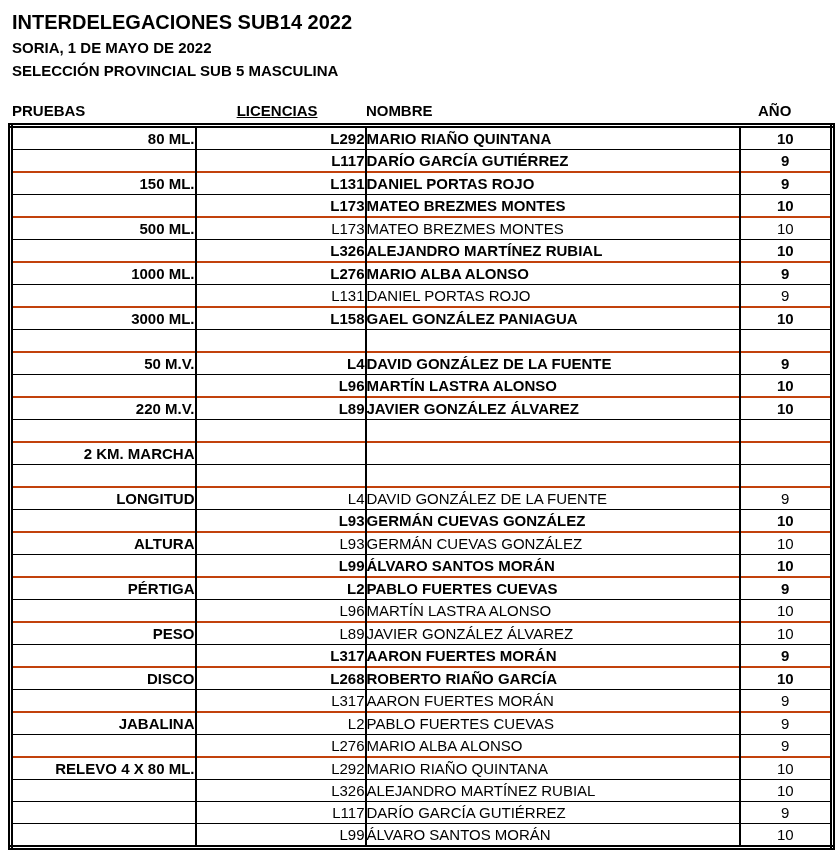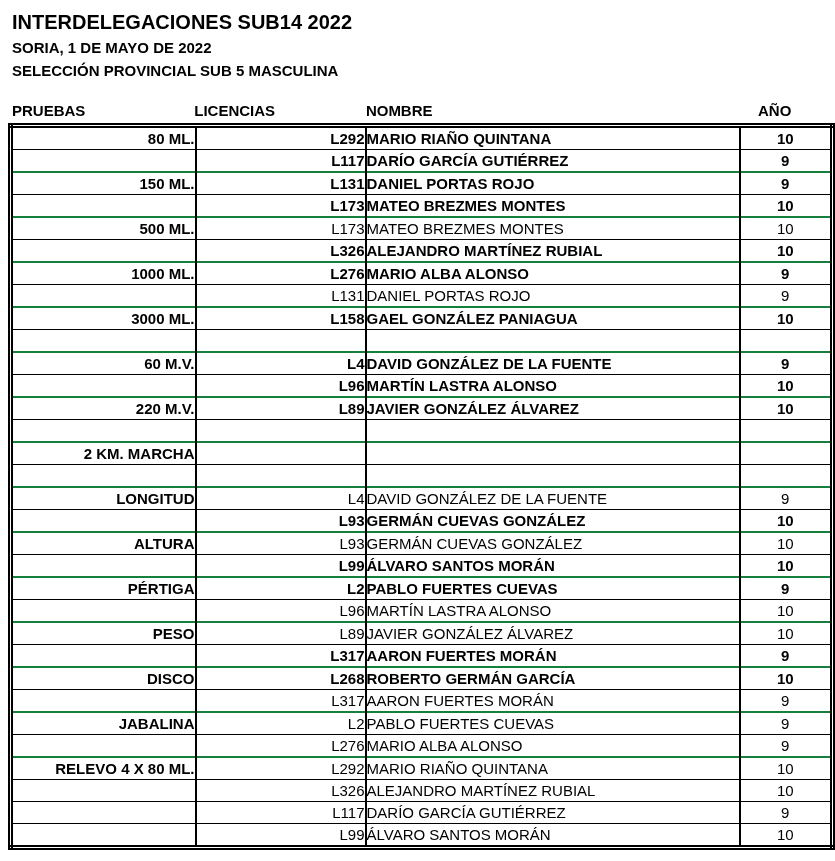--- a/index.html
+++ b/index.html
@@ -27,21 +27,21 @@
     line-height: 23px;
   }
   .col-heads {
     display: flex;
     margin: 19px 16px 2px 8px;
     font-weight: bold;
     font-size: 15px;
     line-height: 20px;
   }
   .ch-pruebas  { width: 187px; padding-left: 4px; }
-  .ch-licencias{ width: 170px; text-align: left; }
+  .ch-licencias{ width: 170px; text-align: center; text-decoration: underline; }
   .ch-nombre   { width: 374px; padding-left: 6px; }
   .ch-ano      { width: 91px;  text-align: center; }
 
   table.results {
     border-collapse: collapse;
     table-layout: fixed;
     margin-left: 8px;
     border: 5px double #000;
   }
   table.results td {
@@ -50,21 +50,21 @@
     line-height: 21px;
     padding: 0;
     border-top: 1px solid #000;
     border-left: 2px solid #000;
     white-space: nowrap;
     overflow: hidden;
     vertical-align: middle;
   }
   table.results td:first-child { border-left: none; text-align: right; }
   table.results tr:first-child td { border-top: none; }
-  table.results tr.group td { border-top: 2px solid #15803d; }
+  table.results tr.group td { border-top: 2px solid #c2410c; }
   table.results tr:first-child.group td { border-top: none; }
 
   td.c-prueba { font-weight: bold; padding-left: 3px; }
   td.c-lic    { text-align: right; }
   td.c-nom    { padding-left: 4px; }
   td.c-ano    { text-align: center; }
   tr.bold td.c-lic,
   tr.bold td.c-nom,
   tr.bold td.c-ano { font-weight: bold; }
 </style>
@@ -146,21 +146,21 @@
         <td class="c-nom">GAEL GONZÁLEZ PANIAGUA</td>
         <td class="c-ano">10</td>
       </tr>
       <tr>
         <td class="c-prueba"></td>
         <td class="c-lic"></td>
         <td class="c-nom"></td>
         <td class="c-ano"></td>
       </tr>
       <tr class="group bold">
-        <td class="c-prueba">60 M.V.</td>
+        <td class="c-prueba">50 M.V.</td>
         <td class="c-lic">L4</td>
         <td class="c-nom">DAVID GONZÁLEZ DE LA FUENTE</td>
         <td class="c-ano">9</td>
       </tr>
       <tr class="bold">
         <td class="c-prueba"></td>
         <td class="c-lic">L96</td>
         <td class="c-nom">MARTÍN LASTRA ALONSO</td>
         <td class="c-ano">10</td>
       </tr>
@@ -232,21 +232,21 @@
       </tr>
       <tr class="bold">
         <td class="c-prueba"></td>
         <td class="c-lic">L317</td>
         <td class="c-nom">AARON FUERTES MORÁN</td>
         <td class="c-ano">9</td>
       </tr>
       <tr class="group bold">
         <td class="c-prueba">DISCO</td>
         <td class="c-lic">L268</td>
-        <td class="c-nom">ROBERTO GERMÁN GARCÍA</td>
+        <td class="c-nom">ROBERTO RIAÑO GARCÍA</td>
         <td class="c-ano">10</td>
       </tr>
       <tr>
         <td class="c-prueba"></td>
         <td class="c-lic">L317</td>
         <td class="c-nom">AARON FUERTES MORÁN</td>
         <td class="c-ano">9</td>
       </tr>
       <tr class="group">
         <td class="c-prueba">JABALINA</td>

